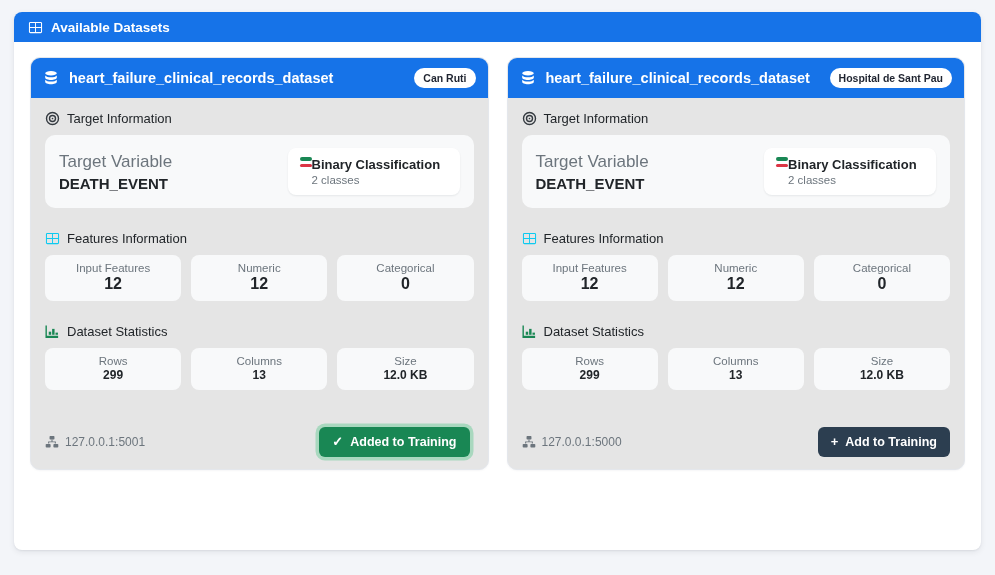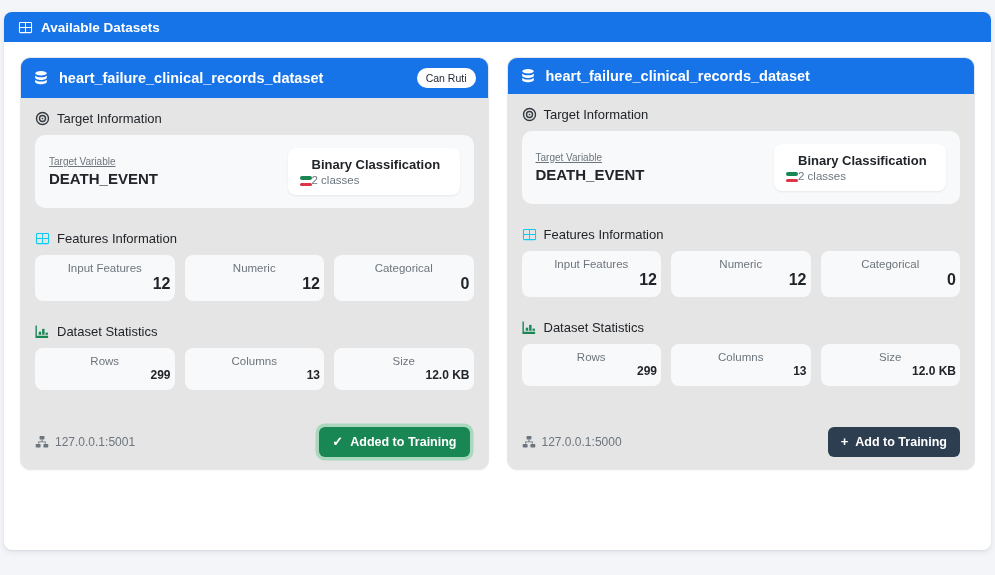--- a/index.html
+++ b/index.html
@@ -8,21 +8,21 @@
     --page-bg:#f3f5f9; --card-border:#e4e7ec; --success-ring:#a9d8bf;
   }
   *{box-sizing:border-box;}
   html,body{margin:0;padding:0;}
   body{
     width:995px;height:575px;background:var(--page-bg);
     font-family:"Liberation Sans",sans-serif;color:var(--text);
     -webkit-font-smoothing:antialiased;
   }
   .panel{
-    margin:12px 4px;height:538px;background:#fff;border-radius:8px;
+    margin:12px 14px;height:538px;background:#fff;border-radius:8px;
     box-shadow:0 1px 2px rgba(16,24,40,.06),0 2px 6px rgba(16,24,40,.08);
     overflow:hidden;
   }
   .panel-header{
     background:var(--primary);color:#fff;height:30px;
     display:flex;align-items:center;gap:8px;padding:0 14px;
     font-size:13.5px;font-weight:700;
   }
   .panel-body{padding:15px 16px;}
   .cards{display:flex;gap:18px;}
@@ -30,51 +30,51 @@
     flex:1;min-width:0;border:1px solid var(--card-border);border-radius:10px;
     background:#e5e5e5;height:413px;display:flex;flex-direction:column;
     box-shadow:0 1px 2px rgba(16,24,40,.04);overflow:hidden;
   }
   .ds-header{
     background:var(--primary);color:#fff;display:flex;align-items:center;
     gap:10px;padding:10px 12px;
   }
   .ds-title{font-size:14.5px;font-weight:700;flex:1;white-space:nowrap;overflow:hidden;}
   .badge{
-    background:#fff;color:#1f2430;font-size:10.5px;font-weight:400;
+    background:#fff;color:#1f2430;font-size:10.5px;font-weight:700;
     padding:4px 9px;border-radius:20px;white-space:nowrap;
   }
   .ds-body{flex:1;display:flex;flex-direction:column;padding:13px 14px 12px;}
   .section{margin-top:23px;}
   .section.first{margin-top:0;}
   .section-head{
     display:flex;align-items:center;gap:7px;
     font-size:13px;font-weight:400;color:var(--text);margin-bottom:9px;
   }
   .target-box{
     background:var(--box);border-radius:10px;padding:13px 14px;
     display:flex;align-items:center;justify-content:space-between;
   }
-  .tv-label{font-size:10px;color:var(--muted);margin-bottom:3px;text-decoration:underline;}
+  .tv-label{font-size:17px;color:var(--muted);margin-bottom:3px;}
   .tv-value{font-size:15px;font-weight:700;color:var(--text);}
   .class-card{
     background:#fff;border-radius:8px;padding:9px 12px;
-    display:flex;align-items:flex-end;min-width:172px;
+    display:flex;align-items:flex-start;min-width:172px;
     box-shadow:0 1px 2px rgba(16,24,40,.08);
   }
   .bin-icon{display:flex;flex-direction:column;gap:3px;}
   .bin-bar{width:12px;height:3.5px;border-radius:2px;}
   .bin-bar.g{background:var(--success);}
   .bin-bar.r{background:var(--danger);}
   .class-title{font-size:13px;font-weight:700;color:var(--text);}
   .class-sub{font-size:11.5px;color:var(--muted);margin-top:2px;}
   .triplet{display:flex;gap:10px;}
   .stat-box{flex:1;background:var(--box);border-radius:8px;text-align:center;padding:7px 4px 8px;}
   .stat-label{font-size:11.5px;color:var(--muted);}
-  .stat-value{font-size:16px;font-weight:700;color:var(--text);margin-top:1px;text-align:right;}
+  .stat-value{font-size:16px;font-weight:700;color:var(--text);margin-top:1px;}
   .stats-lg .stat-value{font-size:12px;}
   .ds-footer{margin-top:auto;display:flex;align-items:center;justify-content:space-between;}
   .addr{display:flex;align-items:center;gap:6px;color:var(--muted);font-size:12px;}
   .btn{
     display:inline-flex;align-items:center;gap:7px;border:none;border-radius:6px;
     font-family:inherit;font-size:12.5px;font-weight:700;color:#fff;
     padding:7px 13px;cursor:pointer;line-height:1.2;
   }
   .btn .glyph{font-size:13px;font-weight:700;}
   .btn-success{background:var(--success);box-shadow:0 0 0 3.5px var(--success-ring);margin-right:4px;}
@@ -223,20 +223,21 @@
       <div class="ds-card">
         <div class="ds-header">
           <span class="icon">
             <svg width="16" height="16" viewBox="0 0 16 16" fill="currentColor">
                 <ellipse cx="8" cy="3.2" rx="5.8" ry="2.2"></ellipse>
                 <path d="M2.2 5.4c1 1.2 3.2 1.9 5.8 1.9s4.8-.7 5.8-1.9v2.4c0 1.2-2.6 2.2-5.8 2.2s-5.8-1-5.8-2.2z"></path>
                 <path d="M2.2 9.7c1 1.2 3.2 1.9 5.8 1.9s4.8-.7 5.8-1.9v2.4c0 1.2-2.6 2.2-5.8 2.2s-5.8-1-5.8-2.2z"></path>
               </svg>
           </span>
           <span class="ds-title">heart_failure_clinical_records_dataset</span>
+          <span class="badge">Hospital de Sant Pau</span>
         </div>
         <div class="ds-body">
 
           <div class="section first">
             <div class="section-head">
               <span class="icon ic-target">
                 <svg width="15" height="15" viewBox="0 0 16 16" fill="none" stroke="currentColor">
                     <circle cx="8" cy="8" r="6.4" stroke-width="1.5"></circle>
                     <circle cx="8" cy="8" r="3.2" stroke-width="1.5"></circle>
                     <circle cx="8" cy="8" r="0.9" fill="currentColor" stroke="none"></circle>

